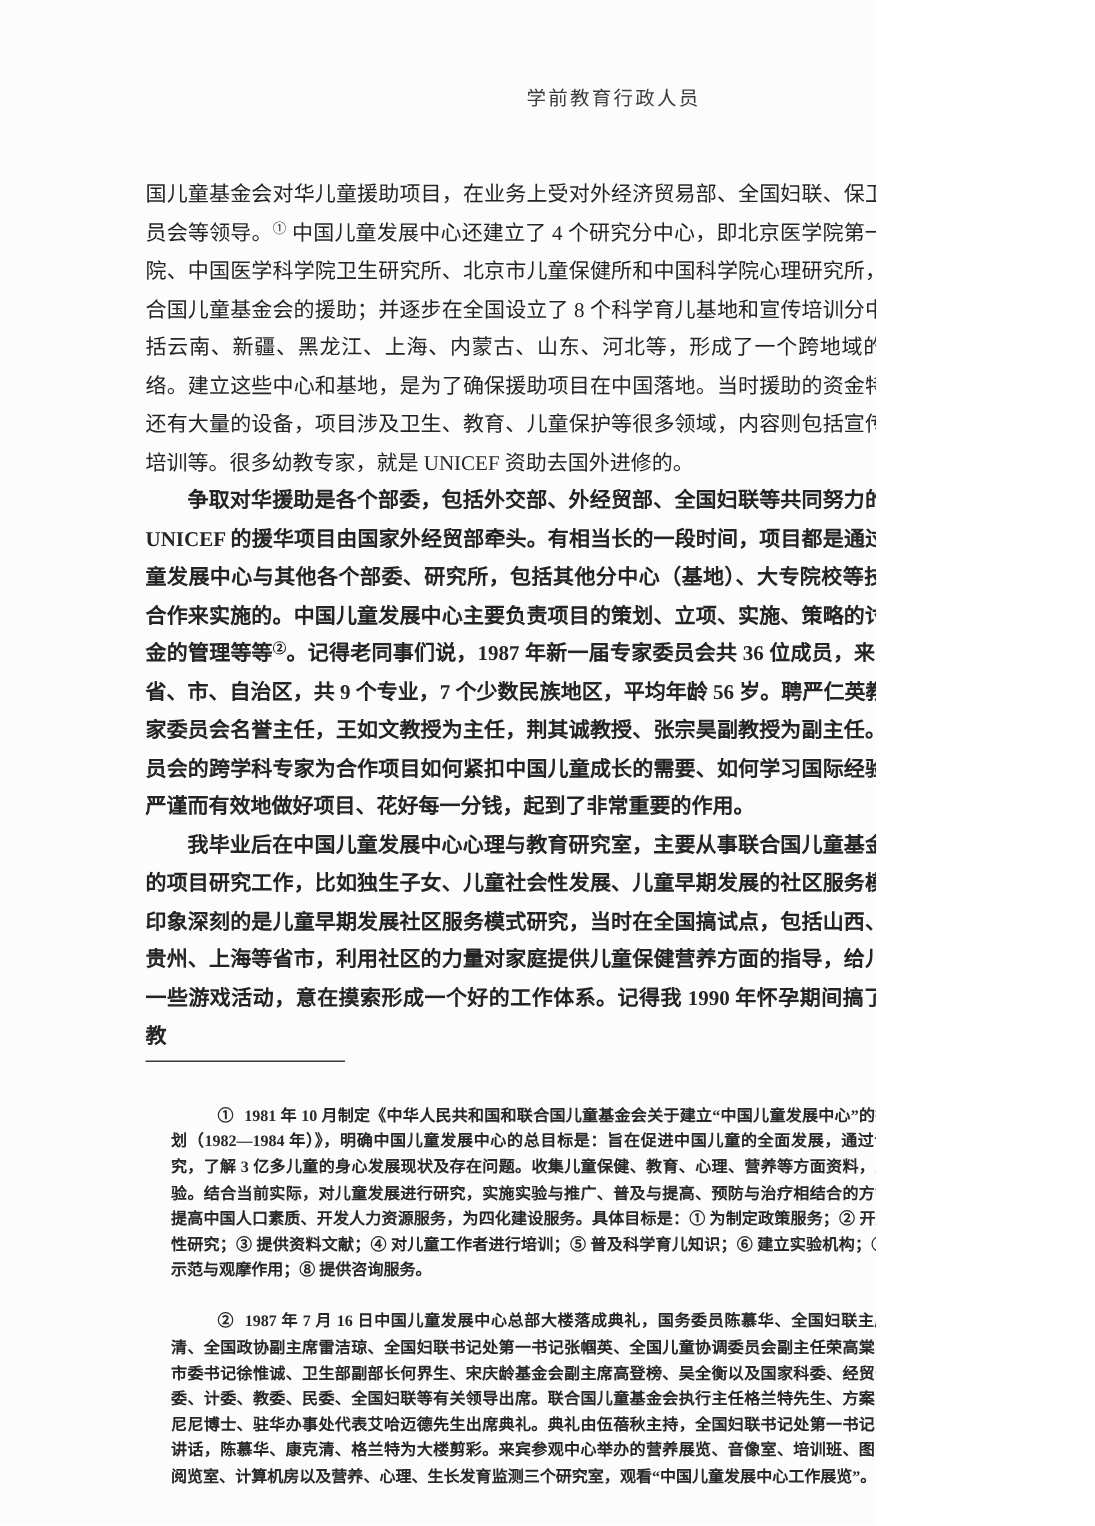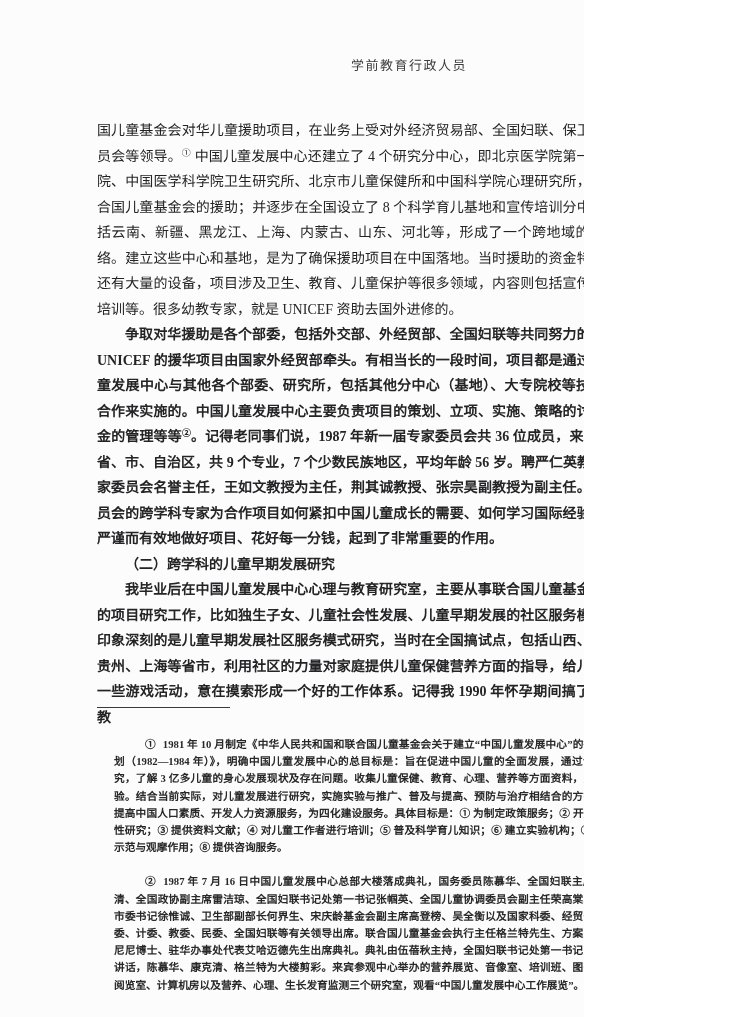--- a/index.html
+++ b/index.html
@@ -66,21 +66,20 @@
 
   <div class="margin-rule rule-top"></div>
   <div class="margin-vtext">
     <span>陈学锋</span><span class="dot">·</span><span>儿基会</span>
   </div>
   <div class="margin-rule rule-bottom"></div>
 
   <div class="body-block">
     <p><span>国儿童基金会对华儿童援助项目，在业务上受对外经济贸易部、全国妇联、保卫儿童委员会等领导。</span><sup class="fnref">①</sup><span> 中国儿童发展中心还建立了 4 个研究分中心，即北京医学院第一附属医院、中国医学科学院卫生研究所、北京市儿童保健所和中国科学院心理研究所，接受联合国儿童基金会的援助；并逐步在全国设立了 8 个科学育儿基地和宣传培训分中心，包括云南、新疆、黑龙江、上海、内蒙古、山东、河北等，形成了一个跨地域的工作网络。建立这些中心和基地，是为了确保援助项目在中国落地。当时援助的资金特别大，还有大量的设备，项目涉及卫生、教育、儿童保护等很多领域，内容则包括宣传、人员培训等。很多幼教专家，就是 UNICEF 资助去国外进修的。</span></p>
     <p class="p-indent"><span>争取对华援助是各个部委，包括外交部、外经贸部、全国妇联等共同努力的结果。UNICEF 的援华项目由国家外经贸部牵头。有相当长的一段时间，项目都是通过中国儿童发展中心与其他各个部委、研究所，包括其他分中心（基地）、大专院校等技术单位合作来实施的。中国儿童发展中心主要负责项目的策划、立项、实施、策略的讨论、资金的管理等等</span><sup class="fnref">②</sup><span>。记得老同事们说，1987 年新一届专家委员会共 36 位成员，来自 19 个省、市、自治区，共 9 个专业，7 个少数民族地区，平均年龄 56 岁。聘严仁英教授为专家委员会名誉主任，王如文教授为主任，荆其诚教授、张宗昊副教授为副主任。专家委员会的跨学科专家为合作项目如何紧扣中国儿童成长的需要、如何学习国际经验、科学严谨而有效地做好项目、花好每一分钱，起到了非常重要的作用。</span></p>
-    <p class="p-indent">（二）跨学科的儿童早期发展研究</p>
     <p class="p-indent">我毕业后在中国儿童发展中心心理与教育研究室，主要从事联合国儿童基金会支持的项目研究工作，比如独生子女、儿童社会性发展、儿童早期发展的社区服务模式等。印象深刻的是儿童早期发展社区服务模式研究，当时在全国搞试点，包括山西、云南、贵州、上海等省市，利用社区的力量对家庭提供儿童保健营养方面的指导，给儿童提供一些游戏活动，意在摸索形成一个好的工作体系。记得我 1990 年怀孕期间搞了自制玩教</p>
   </div>
 
   <div class="fn-divider"></div>
 
   <div class="footnotes">
     <p><span class="fn-marker">①</span><span>1981 年 10 月制定《中华人民共和国和联合国儿童基金会关于建立“中国儿童发展中心”的行动计划（1982—1984 年）》，明确中国儿童发展中心的总目标是：旨在促进中国儿童的全面发展，通过调查研究，了解 3 亿多儿童的身心发展现状及存在问题。收集儿童保健、教育、心理、营养等方面资料，交流经验。结合当前实际，对儿童发展进行研究，实施实验与推广、普及与提高、预防与治疗相结合的方针，为提高中国人口素质、开发人力资源服务，为四化建设服务。具体目标是：① 为制定政策服务；② 开展应用性研究；③ 提供资料文献；④ 对儿童工作者进行培训；⑤ 普及科学育儿知识；⑥ 建立实验机构；⑦ 发挥示范与观摩作用；⑧ 提供咨询服务。</span></p>
     <p><span class="fn-marker">②</span><span>1987 年 7 月 16 日中国儿童发展中心总部大楼落成典礼，国务委员陈慕华、全国妇联主席康克清、全国政协副主席雷洁琼、全国妇联书记处第一书记张帼英、全国儿童协调委员会副主任荣高棠、北京市委书记徐惟诚、卫生部副部长何界生、宋庆龄基金会副主席高登榜、吴全衡以及国家科委、经贸部、经委、计委、教委、民委、全国妇联等有关领导出席。联合国儿童基金会执行主任格兰特先生、方案司司长尼尼博士、驻华办事处代表艾哈迈德先生出席典礼。典礼由伍蓓秋主持，全国妇联书记处第一书记张帼英讲话，陈慕华、康克清、格兰特为大楼剪彩。来宾参观中心举办的营养展览、音像室、培训班、图书馆、阅览室、计算机房以及营养、心理、生长发育监测三个研究室，观看“中国儿童发展中心工作展览”。</span></p>
   </div>
 

